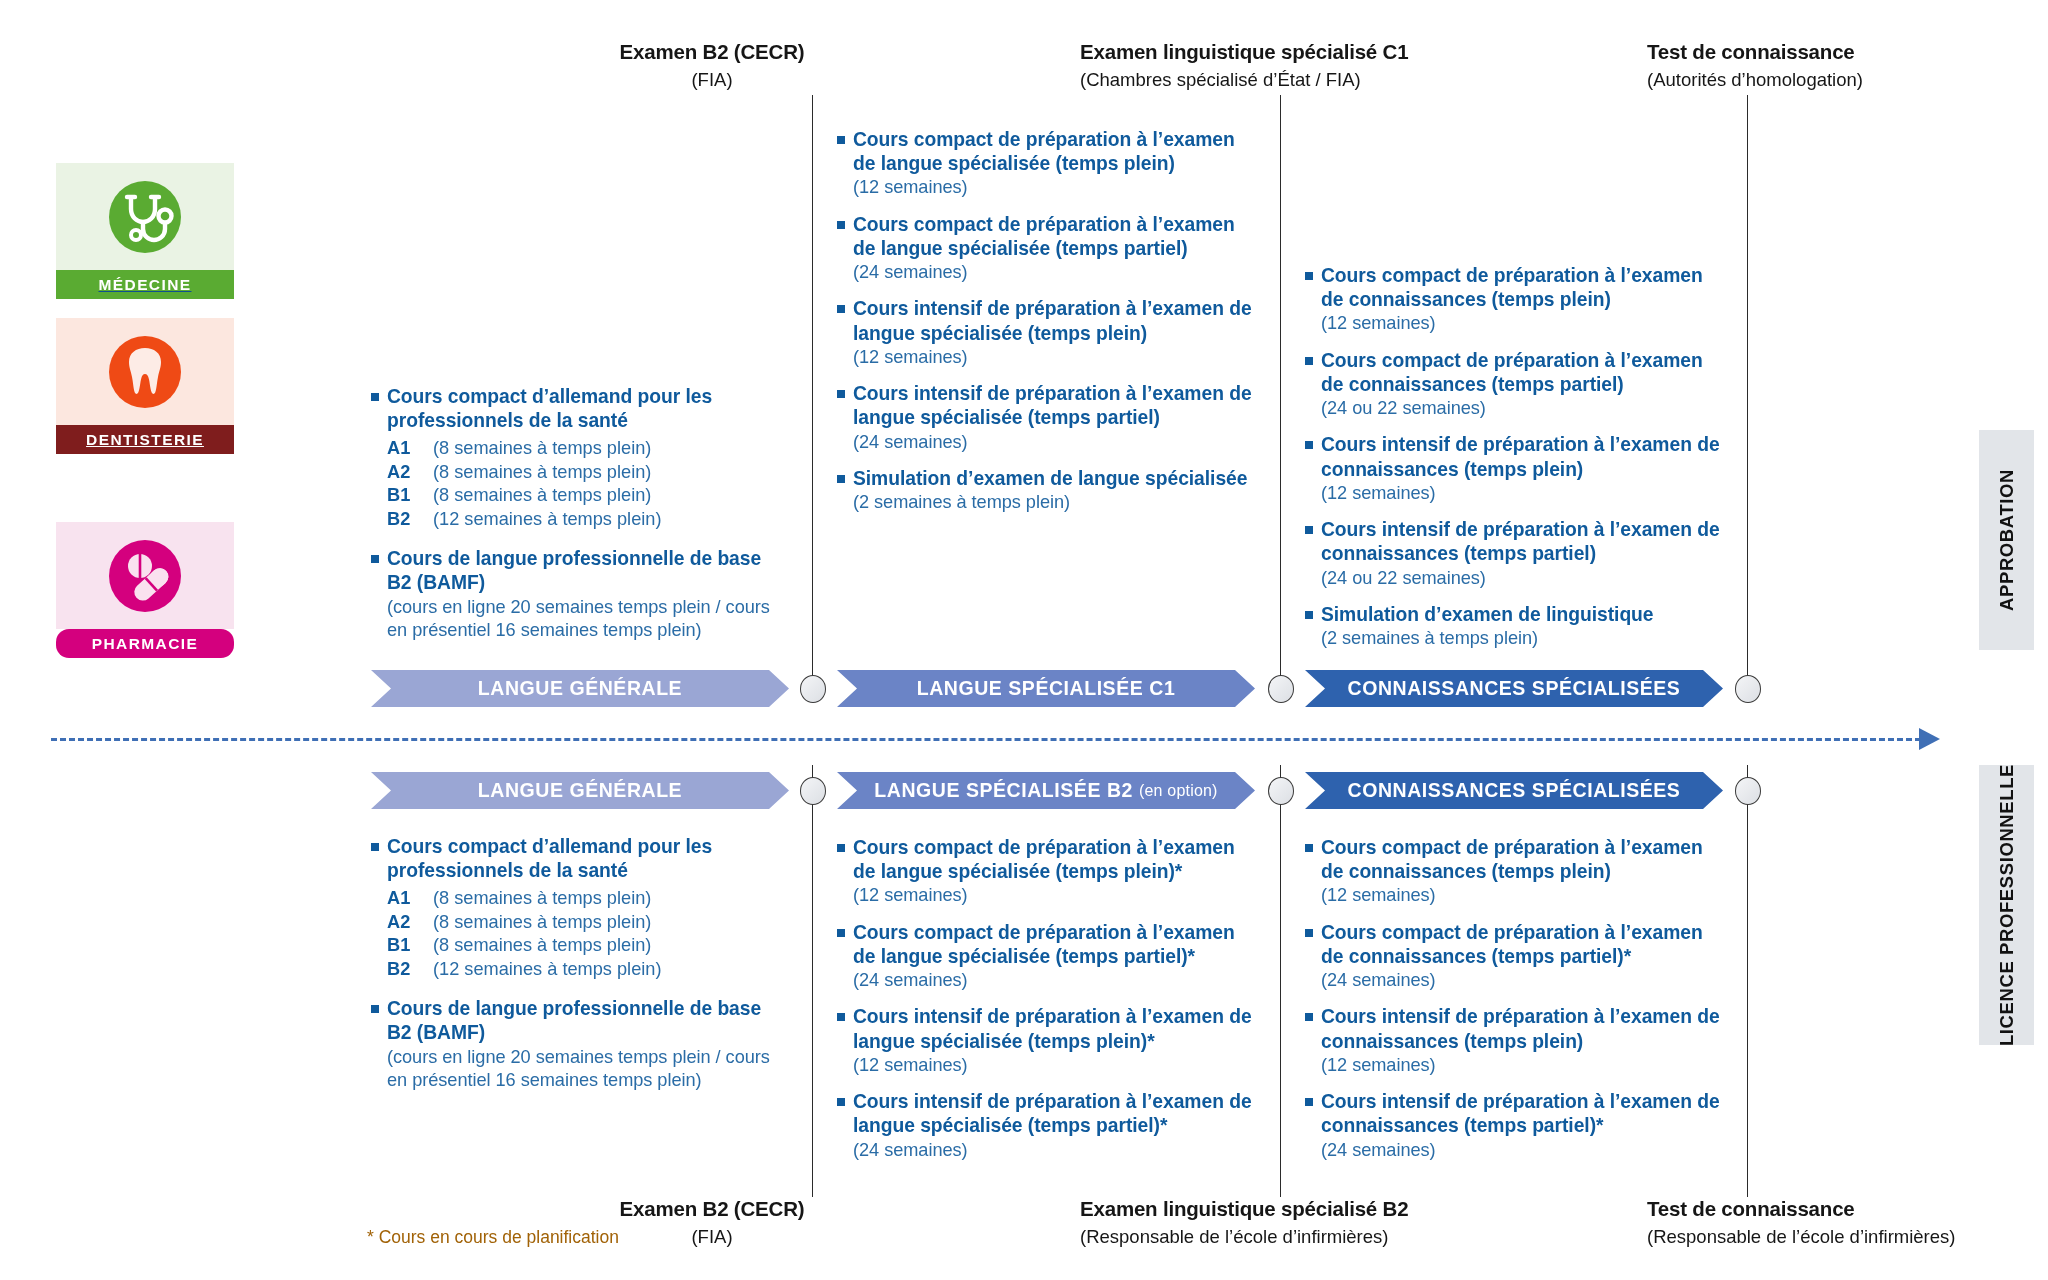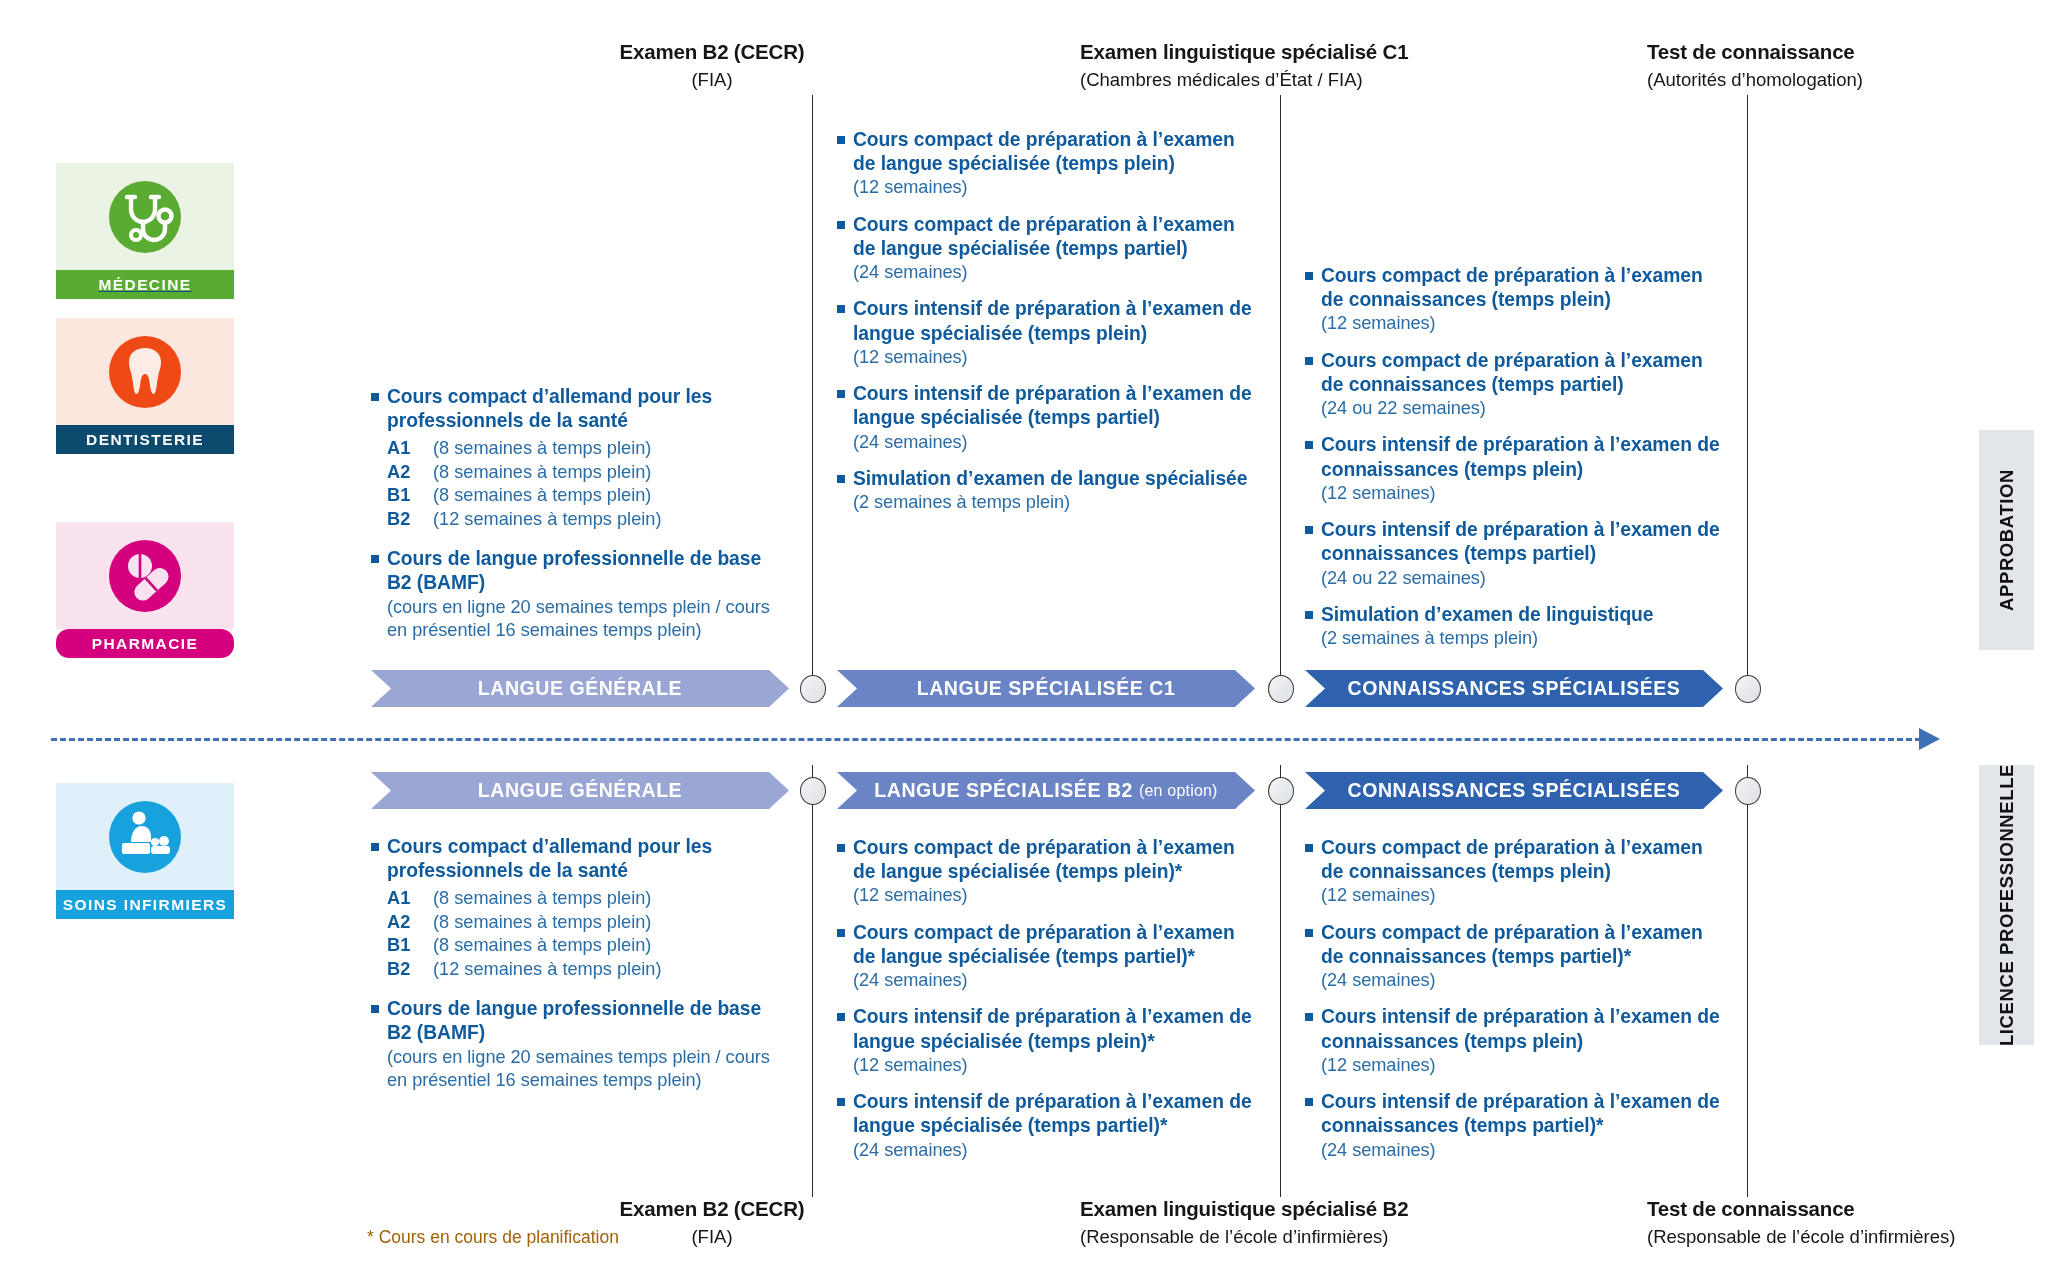--- a/index.html
+++ b/index.html
@@ -69,21 +69,21 @@
 <body>
 
 <div class="stage">
 
   <div class="colhead" style="left:603px;top:40px;width:200px;">
     <div class="t1">Examen B2 (CECR)</div>
     <div class="t2">(FIA)</div>
   </div>
   <div class="colhead" style="left:1071px;top:40px;width:200px;">
     <div class="t1">Examen linguistique spécialisé C1</div>
-    <div class="t2">(Chambres médicales d’État / FIA)</div>
+    <div class="t2">(Chambres spécialisé d’État / FIA)</div>
   </div>
   <div class="colhead" style="left:1638px;top:40px;width:200px;">
     <div class="t1">Test de connaissance</div>
     <div class="t2">(Autorités d’homologation)</div>
   </div>
 
   <div class="vline" style="left:803px;top:95px;height:600px;"></div>
   <div class="vline" style="left:1271px;top:95px;height:600px;"></div>
   <div class="vline" style="left:1738px;top:95px;height:600px;"></div>
 
@@ -105,53 +105,39 @@
     <div class="cap" style="background:#5aab32;">MÉDECINE</div>
   </div>
 
   <div class="tile" style="left:47px;top:318px;">
     <div class="ico" style="background:#fce7df;">
       <svg width="78" height="78" viewBox="0 0 78 78">
         <circle cx="39" cy="39" r="36" fill="#ef4a15"></circle>
         <path d="M39 15c-9 0-16 5-16 14 0 6 2 9 3 15 1.6 8 1.6 17 4.5 17 3 0 3.2-9 4.6-15 .8-3.4 1.9-5 3.9-5s3.1 1.6 3.9 5c1.4 6 1.6 15 4.6 15 2.9 0 2.9-9 4.5-17 1-6 3-9 3-15 0-9-7-14-16-14z" fill="#fdece6"></path>
       </svg>
     </div>
-    <div class="cap" style="background:#0c4a6e;">DENTISTERIE</div>
+    <div class="cap" style="background:#7f1d1d;text-decoration:underline;">DENTISTERIE</div>
   </div>
 
   <div class="tile" style="left:47px;top:522px;">
     <div class="ico" style="background:#f8e3ef;">
       <svg width="78" height="78" viewBox="0 0 78 78">
         <circle cx="39" cy="39" r="36" fill="#d4007e"></circle>
         <circle cx="34" cy="29" r="12" fill="#fae1ef"></circle>
         <path d="M34 17v24" stroke="#d4007e" stroke-width="2.6"></path>
         <g transform="rotate(-42 45 47)">
           <rect x="25" y="39" width="40" height="17" rx="8.5" fill="#fae1ef"></rect>
           <rect x="45" y="39" width="20" height="17" rx="8.5" fill="#fae1ef"></rect>
           <path d="M45 39v17" stroke="#d4007e" stroke-width="2.6"></path>
         </g>
       </svg>
     </div>
     <div class="cap" style="background:#d4007e;border-radius:13px;">PHARMACIE</div>
   </div>
 
-  <div class="tile" style="left:47px;top:783px;">
-    <div class="ico" style="background:#dff0fa;">
-      <svg width="78" height="78" viewBox="0 0 78 78">
-        <circle cx="39" cy="39" r="36" fill="#17a2dd"></circle>
-        <circle cx="33" cy="20" r="6.6" fill="#fff"></circle>
-        <path d="M25 44c0-9 4-16 11-16 6 0 9 5 9 11v5z" fill="#fff"></path>
-        <rect x="16" y="45" width="28" height="11" rx="2" fill="#fff"></rect>
-        <rect x="45" y="48" width="19" height="8" rx="3" fill="#fff"></rect>
-        <circle cx="58" cy="43" r="5" fill="#fff"></circle>
-        <circle cx="49" cy="44" r="4" fill="#fff"></circle>
-      </svg>
-    </div>
-    <div class="cap" style="background:#17a2dd;">SOINS INFIRMIERS</div>
-  </div>
 
   <div class="col" style="left:362px;top:385px;width:400px;">
     <ul class="blist">
       <li>
         <div class="hd">Cours compact d’allemand pour les professionnels de la santé</div>
         <div class="lvl" style="margin-top:4px;">
             <span class="lv">A1</span>
             <span>(8 semaines à temps plein)</span>
           </div>
         <div class="lvl">

